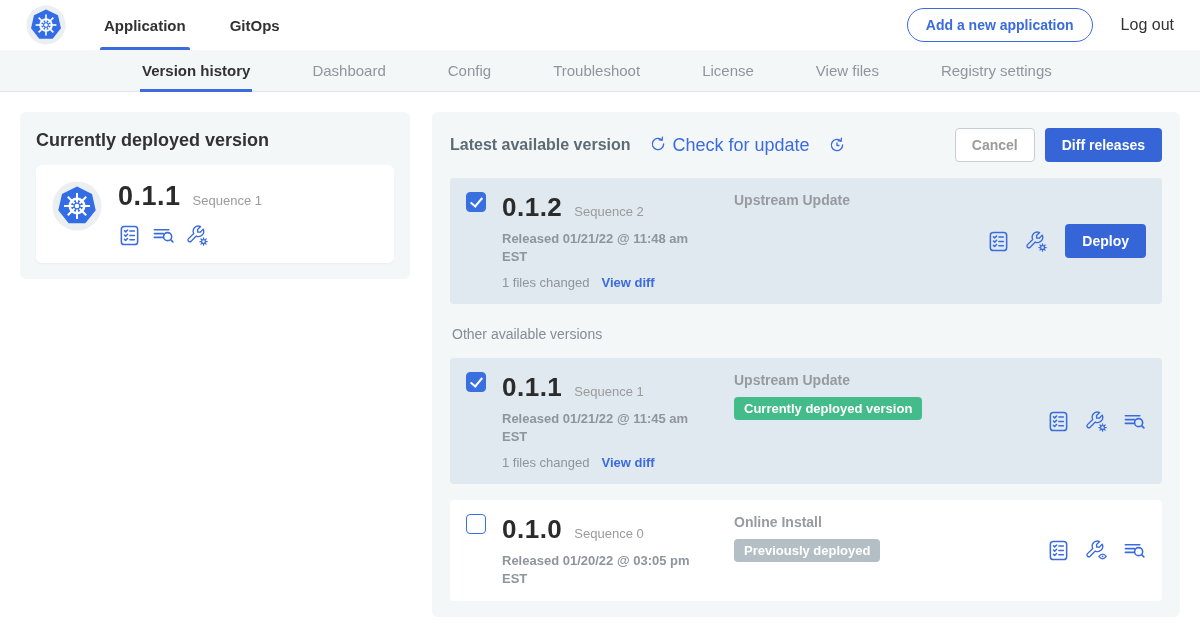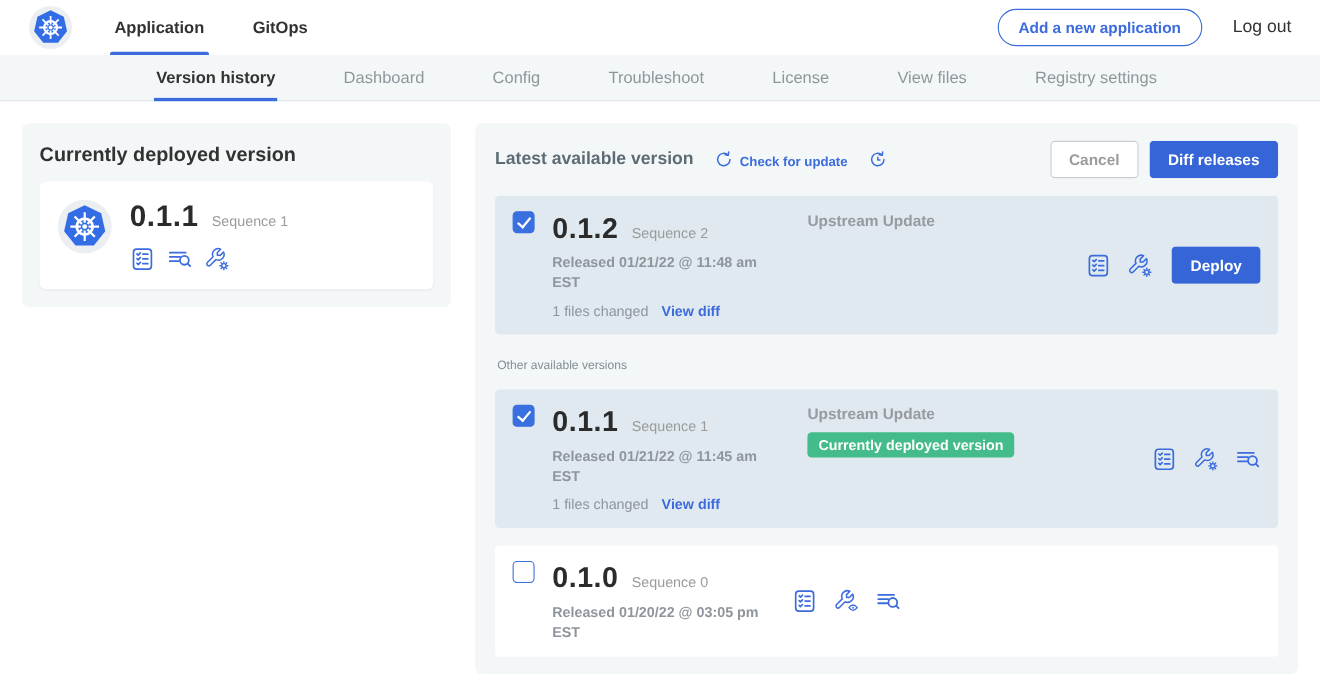--- a/index.html
+++ b/index.html
@@ -54,31 +54,31 @@
   .deployed-card .logo{width:50px;height:50px}
   .ver-line{display:flex;align-items:baseline}
   .ver-num{font-size:27px;font-weight:700;letter-spacing:.5px;color:#2b2b2b}
   .ver-seq{font-size:13px;color:var(--muted);margin-left:12px}
   .deployed-ts{font-size:14px;color:var(--muted);margin-top:8px}
   .icon-row{display:flex;gap:11px;margin-top:12px;align-items:center}
 
   .right-panel{flex:1;background:var(--panel-gray);border-radius:6px;padding:16px 18px}
   .panel-header{display:flex;align-items:center}
   .panel-title{font-size:16px;font-weight:700;color:var(--title-gray)}
-  .hdr-link{display:flex;align-items:flex-end;gap:6px;margin-left:18px;color:var(--accent);
-    font-size:12px;font-weight:700;cursor:pointer}
+  .hdr-link{display:flex;align-items:flex-start;gap:6px;margin-left:18px;color:var(--accent);
+    font-size:18px;font-weight:400;cursor:pointer}
   .hdr-buttons{margin-left:auto;display:flex;gap:10px}
   .btn{height:34px;padding:0 16px;border-radius:4px;font-size:14px;font-weight:700;
     display:inline-flex;align-items:center;justify-content:center;cursor:pointer;
     border:1px solid transparent;font-family:inherit}
   .btn-cancel{background:#fff;color:var(--muted);border-color:#c9ced4}
   .btn-primary{background:var(--accent-dark);color:#fff}
   .btn-outline{background:#fff;color:var(--accent);border-color:var(--accent)}
 
-  .section-label{font-size:11px;color:#828d96;margin:22px 0 0 2px}
+  .section-label{font-size:14px;color:#828d96;margin:22px 0 0 2px}
 
   .vrow{display:flex;border-radius:4px;padding:14px 16px;margin-top:16px}
   .row-blue{background:var(--row-blue)}
   .row-white{background:#fff}
   .check-col{width:36px;flex:0 0 36px}
   .checkbox{width:20px;height:20px;border:1.5px solid var(--checkbox-blue);border-radius:4px;
     background:#fff;display:block;position:relative;cursor:pointer}
   .checkbox.checked{background:var(--checkbox-blue)}
   .checkbox.checked::after{content:"";position:absolute;left:6px;top:2px;width:5px;height:10px;
     border:solid #fff;border-width:0 2.5px 2.5px 0;transform:rotate(40deg)}
@@ -330,20 +330,24 @@
       <div class="check-col">
         <span class="checkbox"></span>
       </div>
       <div class="ver-col">
         <div class="ver-line">
           <span class="ver-num">0.1.0</span>
           <span class="ver-seq">Sequence 0</span>
         </div>
         <div class="released">Released 01/20/22 @ 03:05 pm EST</div>
       </div>
+      <div class="src-col">
+        <div class="src-label">Online Install</div>
+        <span class="badge badge-gray">Previously deployed</span>
+      </div>
       <div class="actions">
         <svg class="icon">
             <use href="#sym-checklist"></use>
           </svg>
         <svg class="icon">
             <use href="#sym-viewconfig"></use>
           </svg>
         <svg class="icon">
             <use href="#sym-logs"></use>
           </svg>

